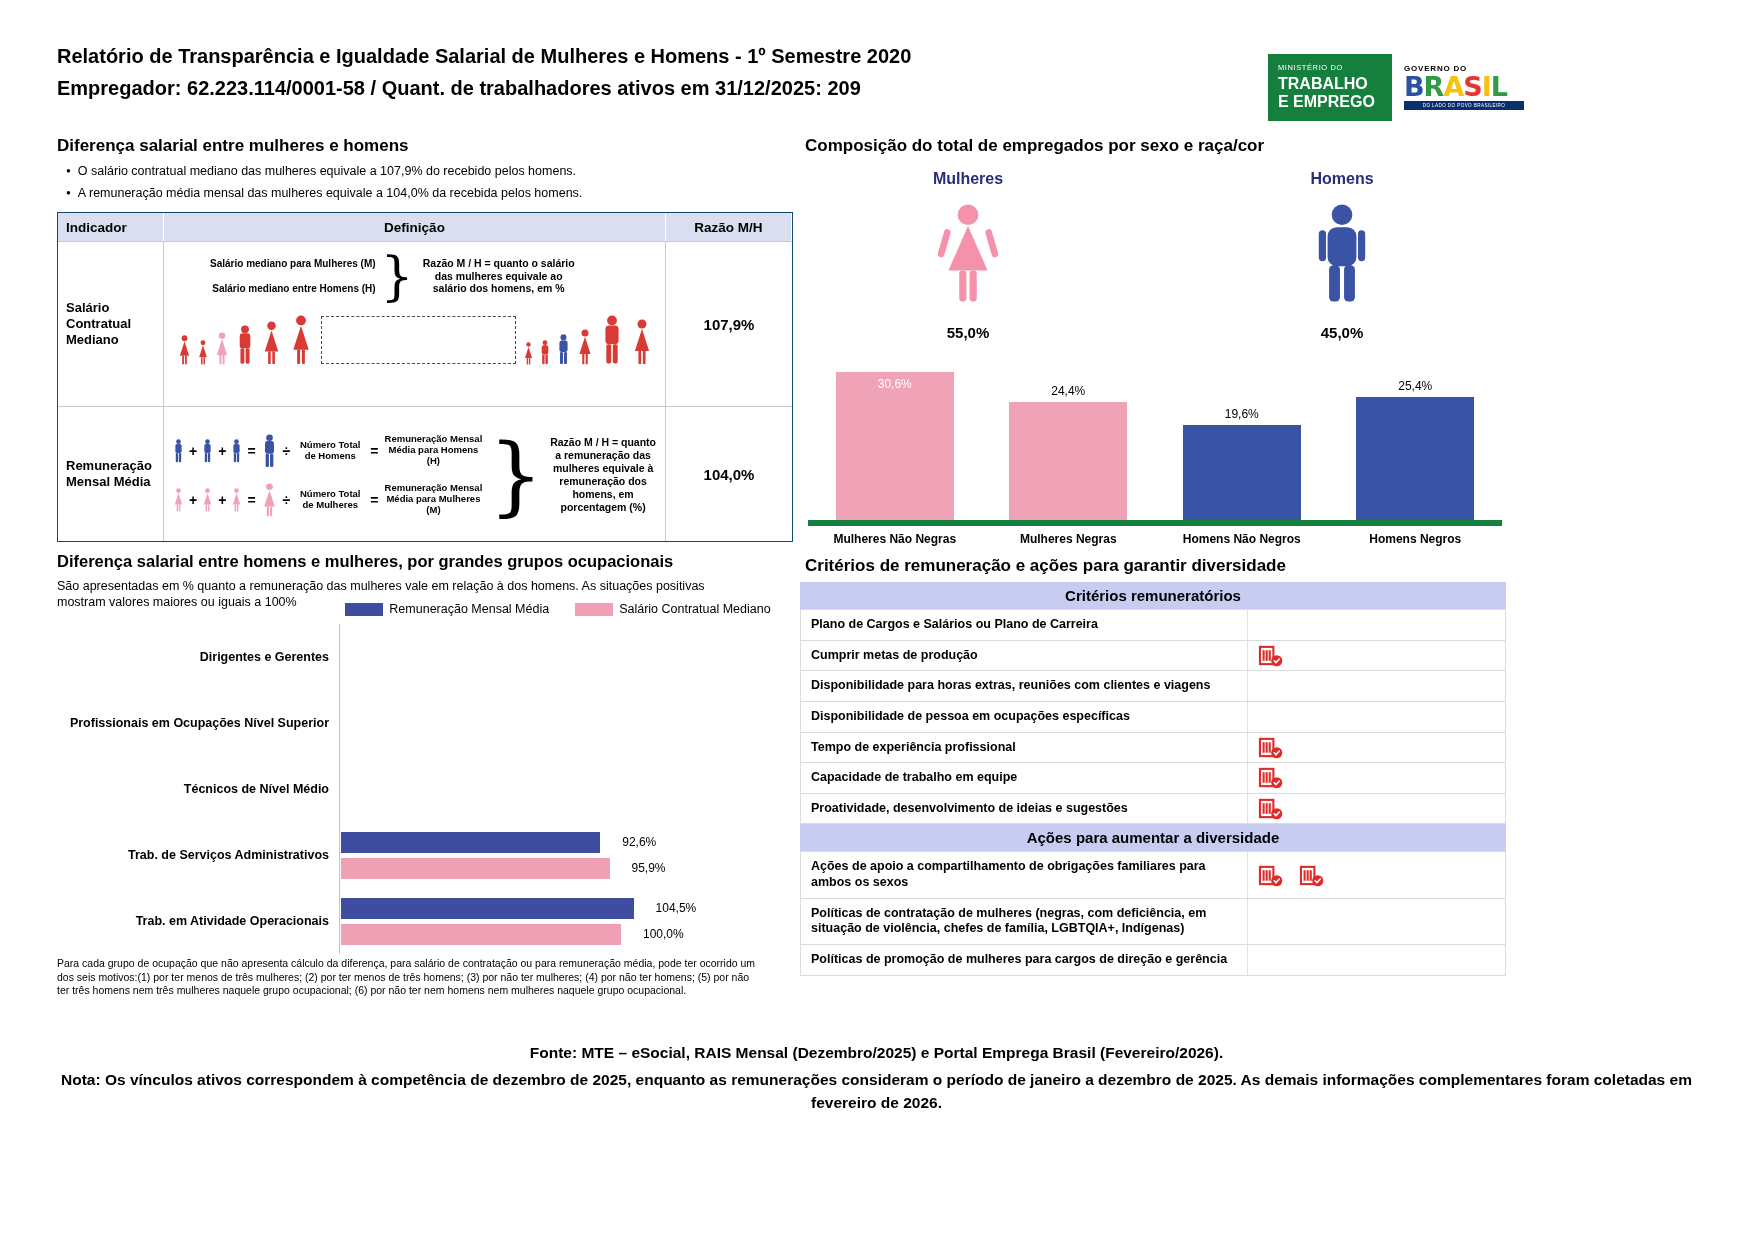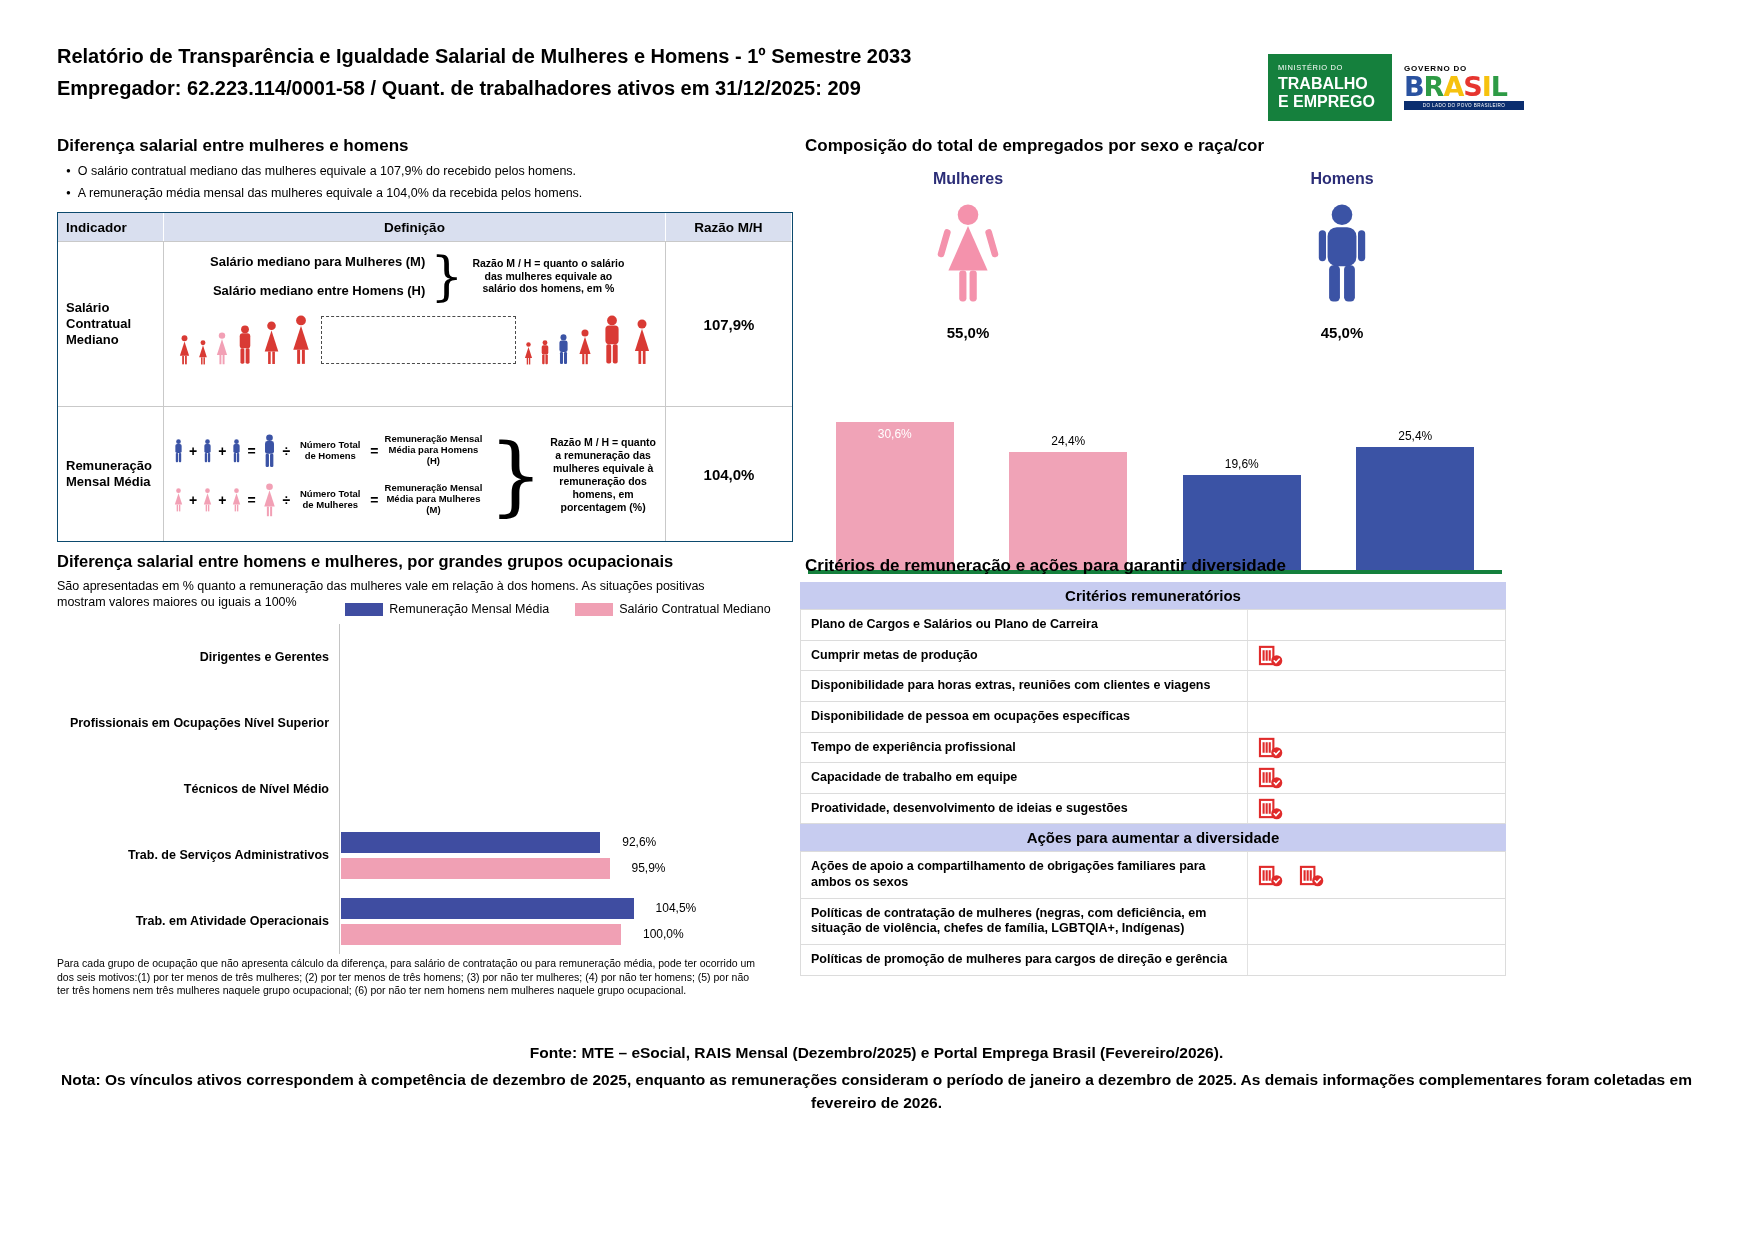--- a/index.html
+++ b/index.html
@@ -32,21 +32,21 @@
   .gt-def{justify-content:center;}
   .gt-ratio{justify-content:center;}
   .gt-row{display:grid;grid-template-columns:106px 1fr 126px;border-top:1px solid #C9C9C9;}
   .gt-row.r1{height:165px;}
   .gt-row.r2{height:135px;}
   .gt-ind-cell{font-weight:bold;font-size:13px;padding:8px;display:flex;align-items:center;border-right:1px solid #C9C9C9;line-height:1.25;}
   .gt-def-cell{border-right:1px solid #C9C9C9;padding:8px 6px 6px 8px;overflow:hidden;}
   .gt-ratio-cell{display:flex;align-items:center;justify-content:center;font-weight:bold;font-size:15px;}
 
   .def1-top{display:flex;align-items:center;margin-left:38px;}
-  .def1-lines{font-size:13px;font-weight:bold;text-align:right;}
+  .def1-lines{font-size:10px;font-weight:bold;text-align:right;}
   .def1-lines div+div{margin-top:14px;}
   .brace{font-family:"DejaVu Serif",serif;font-size:52px;font-weight:400;line-height:52px;margin:0 6px 0 5px;}
   .def1-note{width:158px;font-size:10.5px;font-weight:bold;text-align:center;line-height:1.2;}
   .people-row{display:flex;align-items:flex-end;margin-top:13px;padding:0 4px;}
   .pgroup{display:flex;align-items:flex-end;gap:3px;}
   .dash-gap{flex:1;height:48px;border:1.6px dashed #4a4a4a;margin:0 6px 1px;}
 
   .def2{display:flex;align-items:center;height:100%;}
   .def2-formulas{display:flex;flex-direction:column;gap:15px;}
   .formula{display:flex;align-items:center;gap:3px;}
@@ -73,21 +73,21 @@
 
   
   .comp-title{position:absolute;left:805px;top:136px;font-size:17px;font-weight:bold;}
   .gender-row{position:absolute;left:805px;top:170px;width:700px;display:flex;gap:48px;}
   .gender-block{flex:1;display:flex;flex-direction:column;align-items:center;}
   .gender-label{font-size:16px;font-weight:bold;color:#2B2D77;}
   .gender-icon{margin-top:12px;}
   .gender-pct{margin-top:12px;font-size:15px;font-weight:bold;}
 
   .comp-chart{position:absolute;left:808px;top:374px;width:694px;}
-  .comp-plot{display:flex;align-items:flex-end;border-bottom:4px solid #15803d;height:152px;margin-top:48px;}
+  .comp-plot{display:flex;align-items:flex-end;border-bottom:6px solid #15803d;height:152px;}
   .comp-col{flex:1;display:flex;flex-direction:column;align-items:center;justify-content:flex-end;}
   .comp-bar{width:118px;position:relative;}
   .comp-val{font-size:12px;margin-bottom:4px;}
   .comp-val.inside{position:absolute;top:5px;left:0;width:100%;text-align:center;color:#fff;margin:0;}
   .comp-cats{display:flex;}
   .comp-cat{flex:1;text-align:center;font-weight:bold;font-size:12px;padding-top:6px;}
 
   .crit-title{position:absolute;left:805px;top:556px;font-size:17px;font-weight:bold;}
   .crit-table{position:absolute;left:800px;top:582px;width:706px;}
   .crit-band{background:#C7CCF0;font-size:15px;font-weight:bold;text-align:center;padding:5px 0;}
@@ -100,21 +100,21 @@
   
   .footer{position:absolute;left:0;top:1042px;width:100%;text-align:center;font-weight:bold;font-size:15.5px;line-height:1.45;padding:0 45px;}
   .footer .nota{margin-top:5px;}
 </style>
 </head>
 <body>
 
 <div class="page">
 
   <div class="title-block">
-    <div class="title1">Relatório de Transparência e Igualdade Salarial de Mulheres e Homens - 1º Semestre 2033</div>
+    <div class="title1">Relatório de Transparência e Igualdade Salarial de Mulheres e Homens - 1º Semestre 2020</div>
     <div class="title1">Empregador: 62.223.114/0001-58 / Quant. de trabalhadores ativos em 31/12/2025: 209</div>
   </div>
   <div class="logos">
     <div class="mte-logo">
       <div class="mte-l1">MINISTÉRIO DO</div>
       <div class="mte-l2">TRABALHO</div>
       <div class="mte-l2">E EMPREGO</div>
     </div>
     <div class="gov-logo">
       <div class="gov-top">GOVERNO DO</div>

